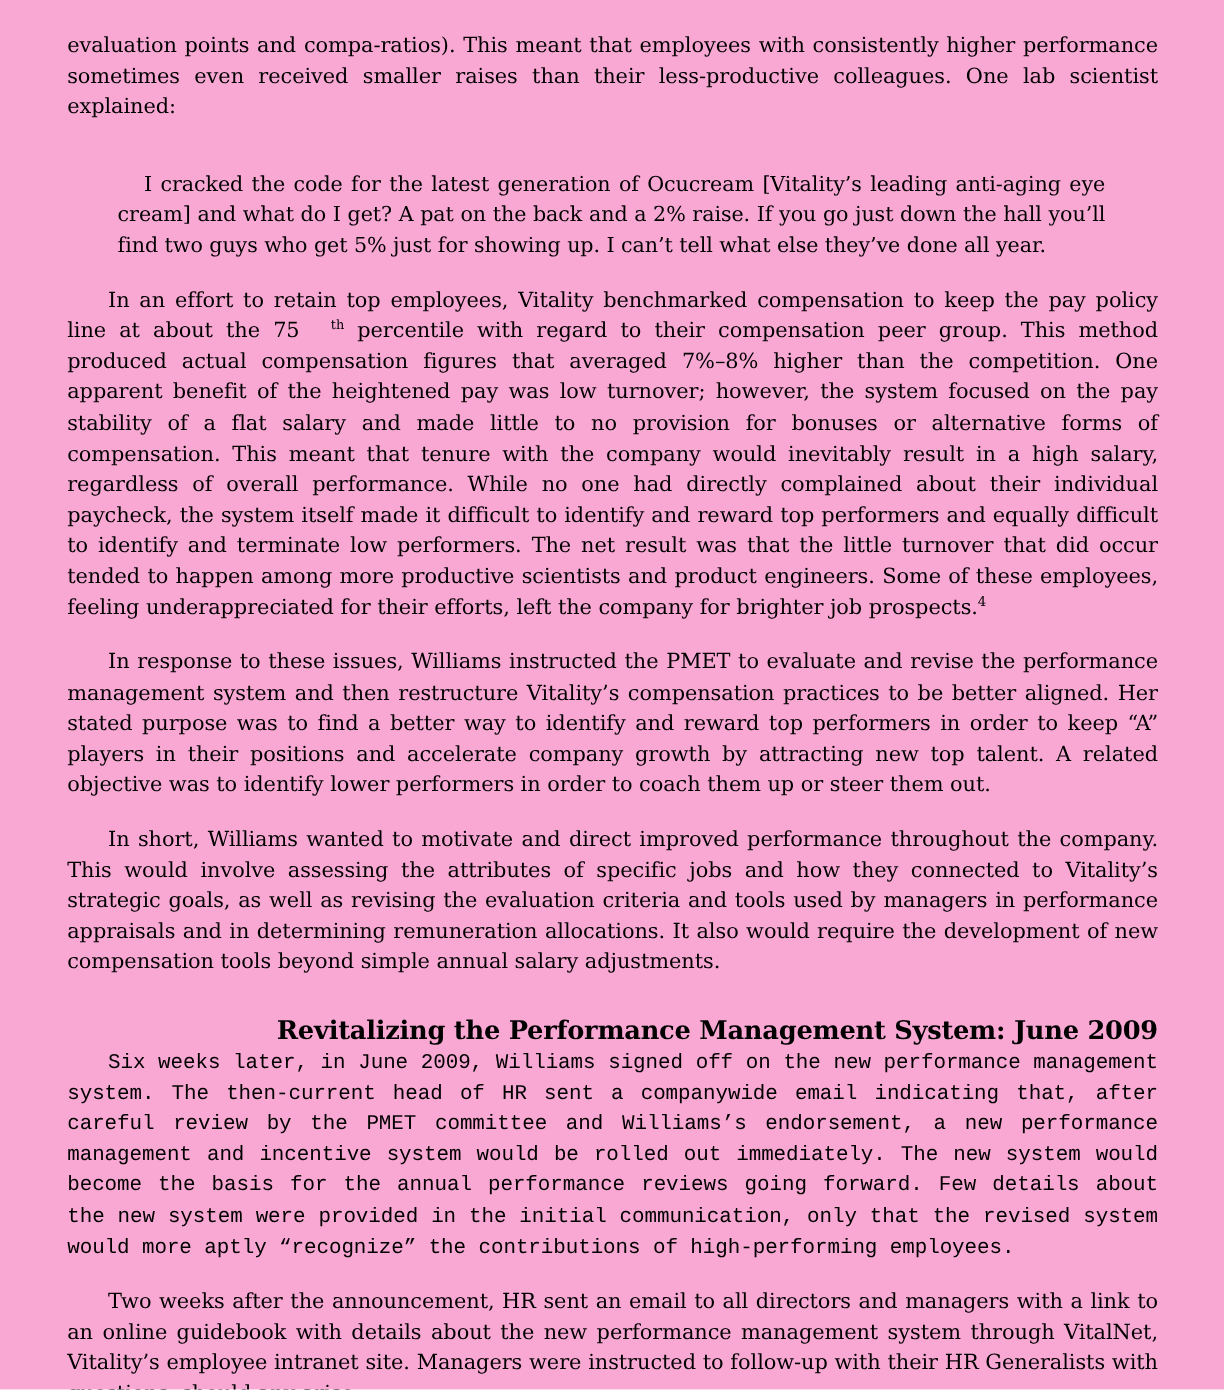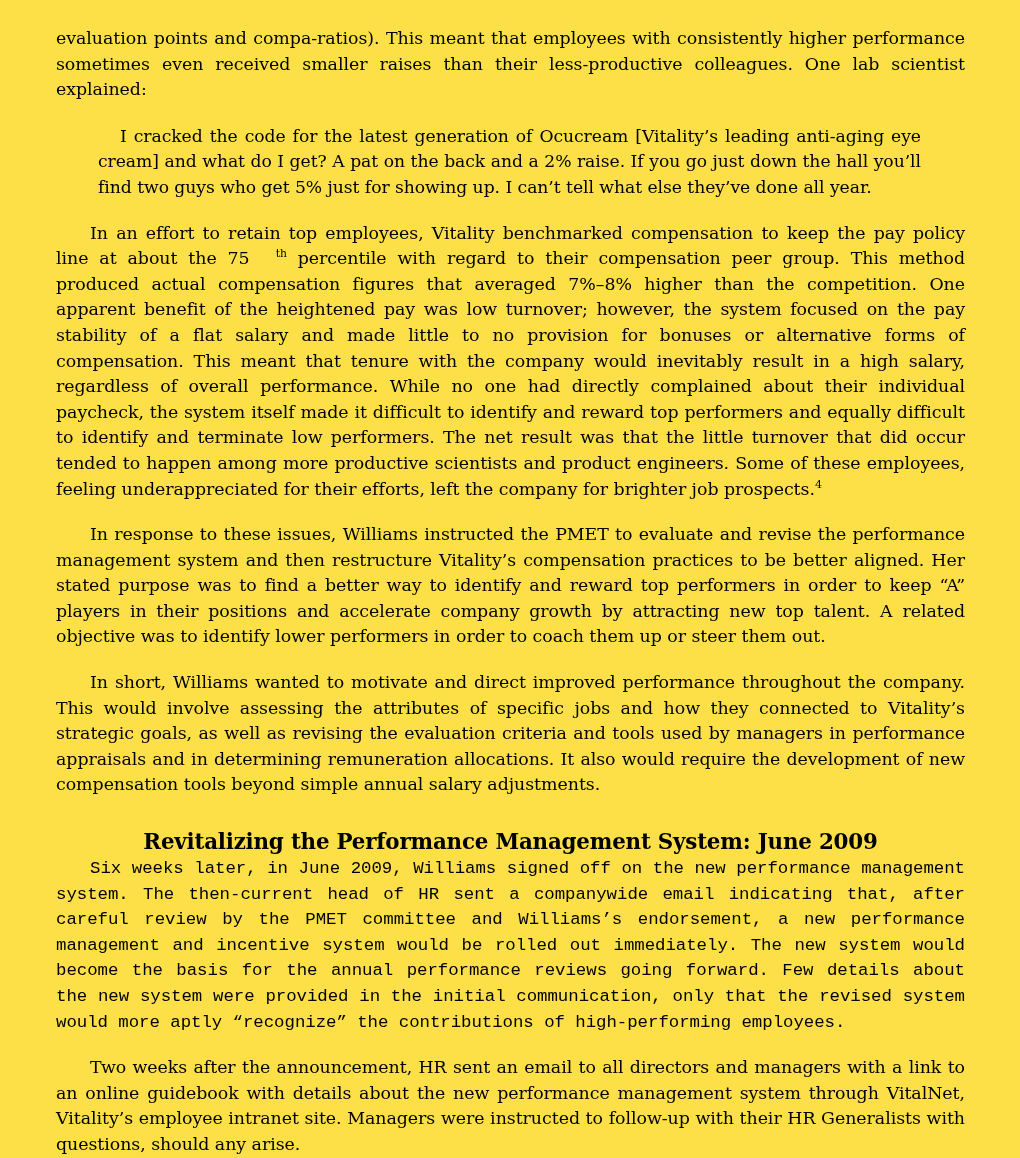--- a/index.html
+++ b/index.html
@@ -12,21 +12,21 @@
     width: 1020px;
     height: 1158px;
     overflow: hidden;
     font-family: "DejaVu Serif", "Liberation Serif", serif;
     color: #000000;
   }
   .page {
     position: relative;
     width: 1020px;
     height: 1158px;
-    background: #fde047;
+    background: #f9a8d4;
     box-sizing: border-box;
     padding: 26px 55px 0 56px;
   }
   .doc-body {
     width: 909px;
   }
   p.para {
     margin: 0 0 0 0;
     text-align: justify;
     text-justify: inter-word;
@@ -36,37 +36,37 @@
     word-spacing: 0px;
     -webkit-hyphens: none;
     hyphens: none;
   }
   p.para.indent {
     text-indent: 34px;
   }
   p.gap-md { margin-top: 20px; }
 
   blockquote.quote {
-    margin: 21px 0 0 0;
+    margin: 39px 0 0 0;
     padding: 0 44px 0 42px;
     text-align: justify;
     font-size: 17.2px;
     line-height: 25.6px;
     text-indent: 22px;
     letter-spacing: -0.05px;
   }
 
   h2.section-heading {
     margin: 30px 0 0 0;
     font-family: "DejaVu Serif", "Liberation Serif", serif;
     font-weight: bold;
     font-size: 21.4px;
     line-height: 28px;
     letter-spacing: -0.2px;
-    text-align: center;
+    text-align: right;
   }
   .after-heading { margin-top: 20px; font-family: Liberation Mono, monospace; }
 
   sup {
     font-size: 0.62em;
     vertical-align: super;
     line-height: 0;
     padding-left: 26px;
   }
   .footmark {

